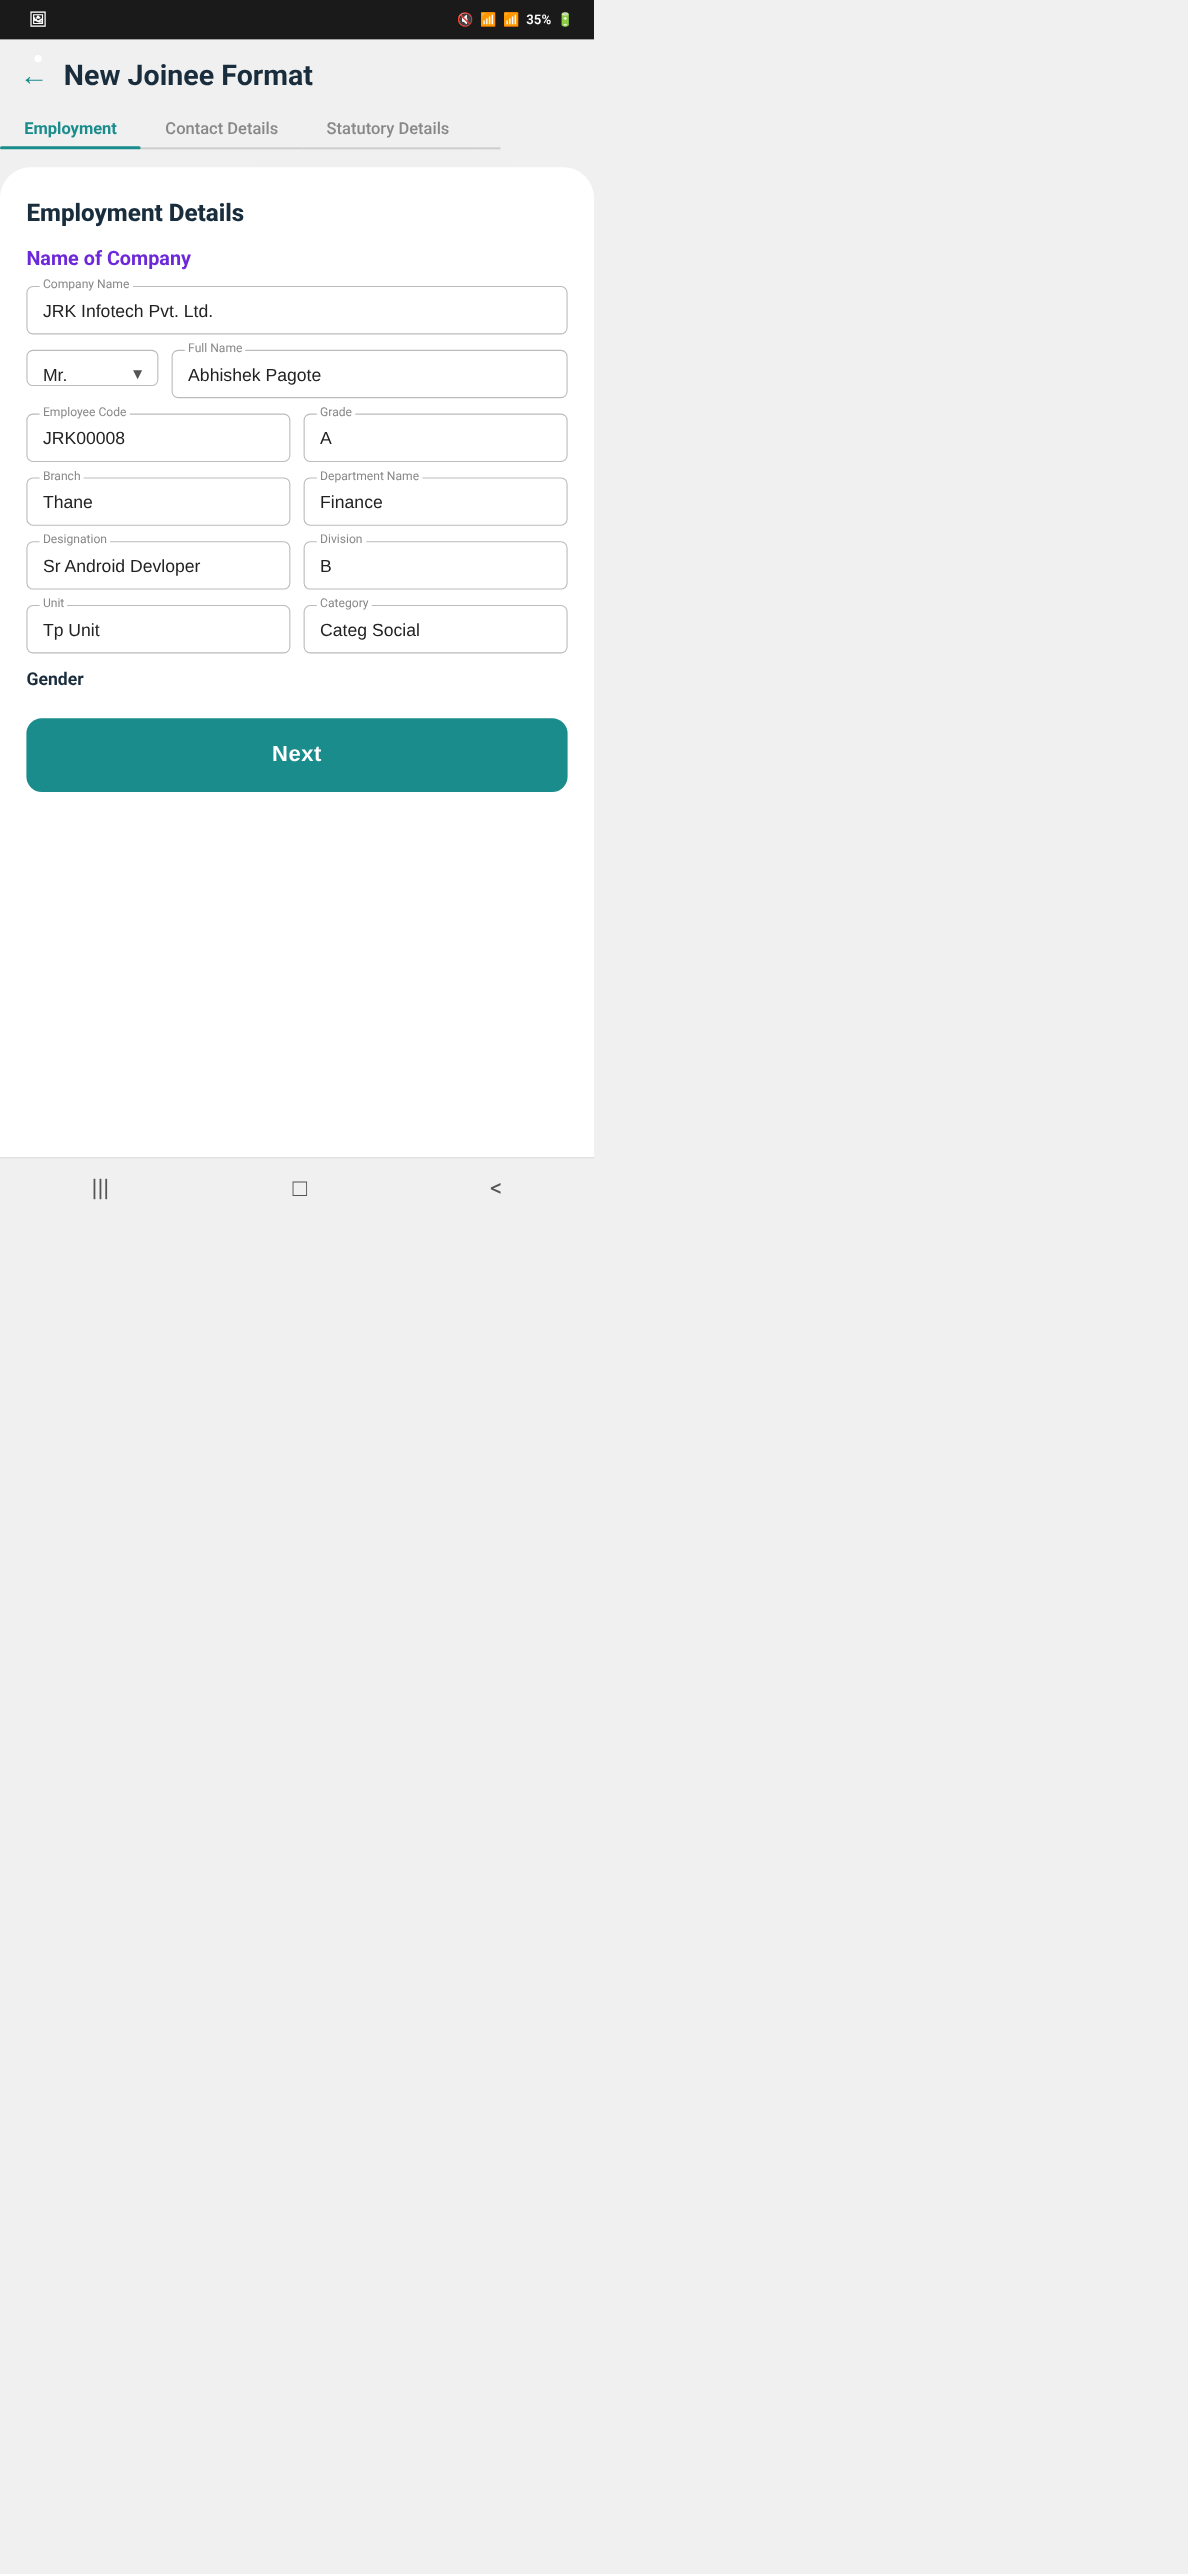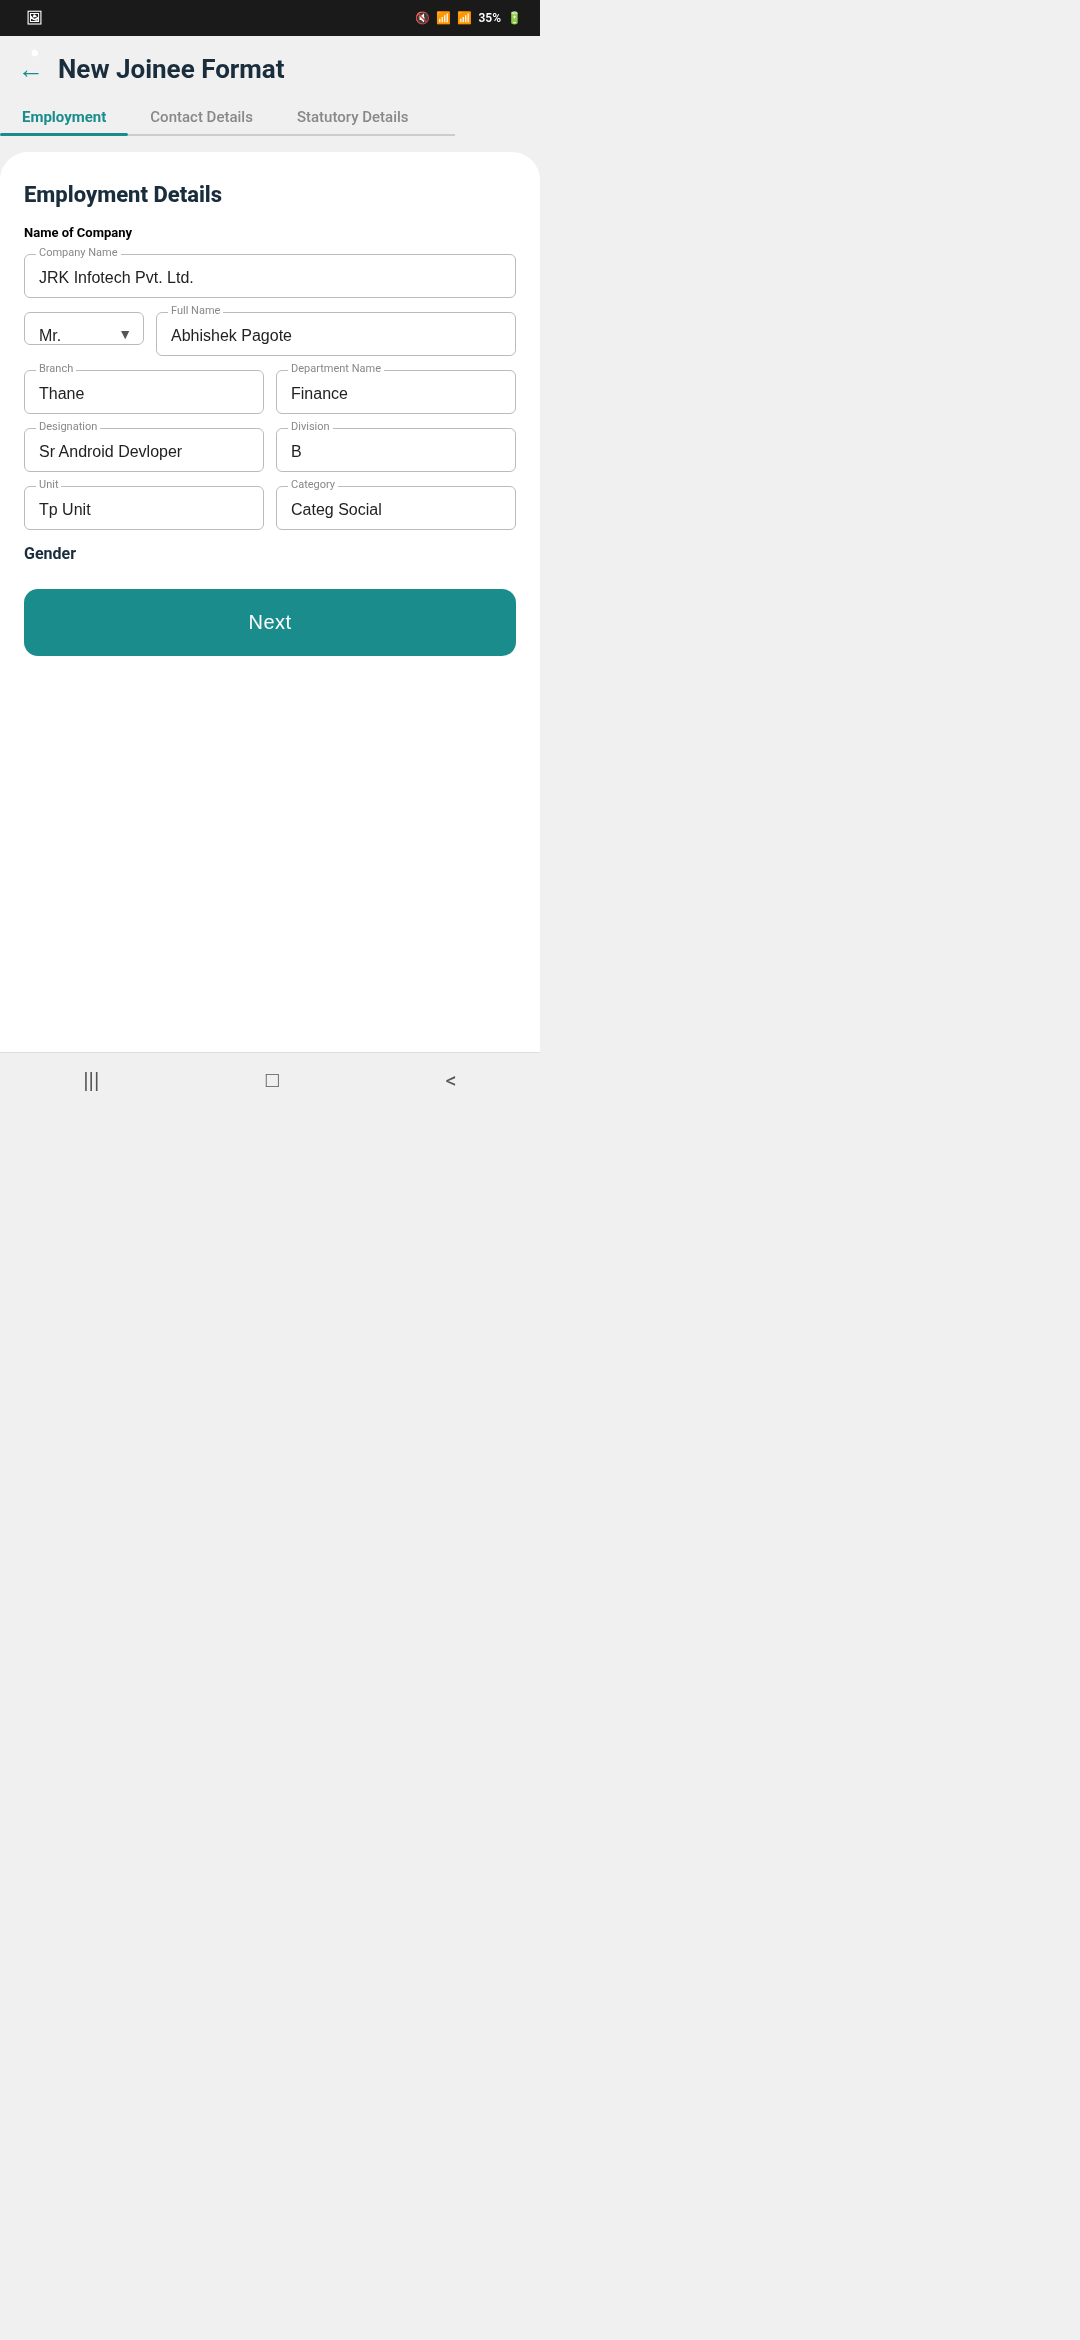--- a/index.html
+++ b/index.html
@@ -115,23 +115,23 @@
     }
 
     .section-title {
       font-size: 22px;
       font-weight: 800;
       color: #1a2d3d;
       margin-bottom: 18px;
     }
 
     .subsection-title {
-      font-size: 13px;
-      font-weight: 700;
-      color: #000000;
+      font-size: 18px;
+      font-weight: 700;
+      color: #6d28d9;
       margin-bottom: 14px;
     }
 
     
     .field-group {
       display: flex;
       gap: 12px;
       margin-bottom: 14px;
     }
     .field-group.single { flex-direction: column; }
@@ -197,21 +197,21 @@
       color: #1a2d3d;
       margin-bottom: 10px;
     }
 
     
     .next-btn {
       width: 100%;
       background: #1a8c8c;
       color: #fff;
       font-size: 20px;
-      font-weight: 400;
+      font-weight: 700;
       border: none;
       border-radius: 14px;
       padding: 22px 0;
       cursor: pointer;
       letter-spacing: 0.5px;
       margin-top: 6px;
     }
 
     
     .bottom-nav {
@@ -290,20 +290,30 @@
       </select>
       <span class="select-arrow">▼</span>
     </div>
     <div class="field-wrap">
       <span class="field-label">Full Name</span>
       <input class="field-input" type="text" value="Abhishek Pagote" style="">
     </div>
   </div>
 
   
+  <div class="field-group" style="margin-bottom:14px;">
+    <div class="field-wrap">
+      <span class="field-label">Employee Code</span>
+      <input class="field-input" type="text" value="JRK00008" style="">
+    </div>
+    <div class="field-wrap">
+      <span class="field-label">Grade</span>
+      <input class="field-input" type="text" value="A" style="">
+    </div>
+  </div>
 
   
   <div class="field-group" style="margin-bottom:14px;">
     <div class="field-wrap">
       <span class="field-label">Branch</span>
       <input class="field-input" type="text" value="Thane" style="">
     </div>
     <div class="field-wrap">
       <span class="field-label">Department Name</span>
       <input class="field-input" type="text" value="Finance" style="">

